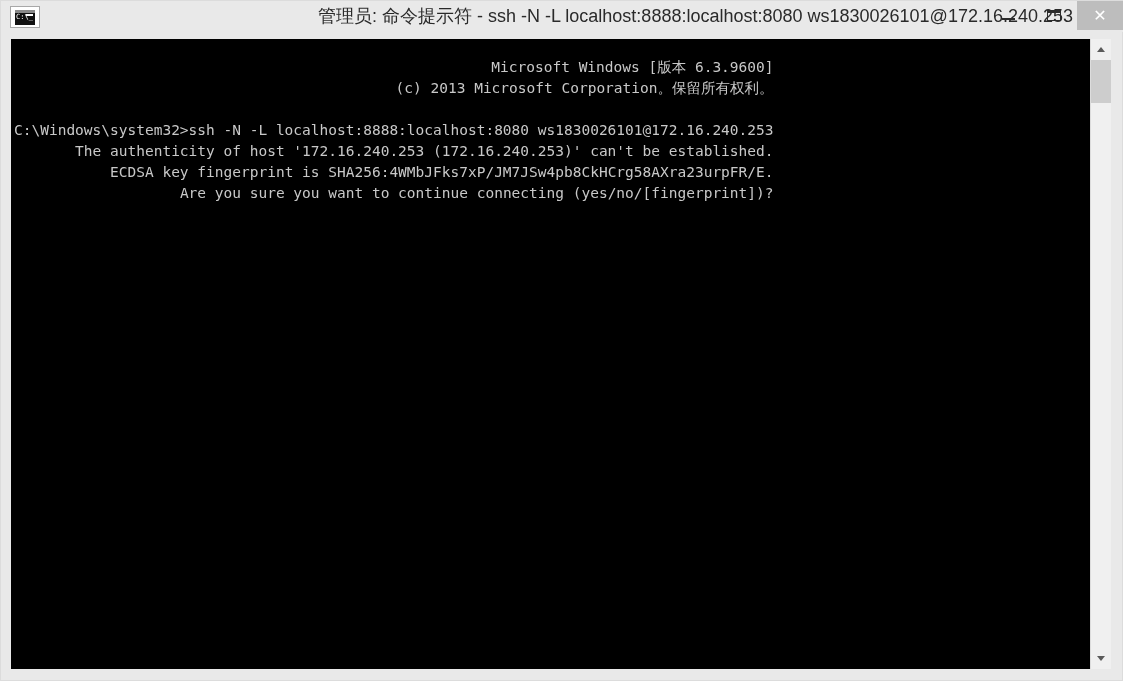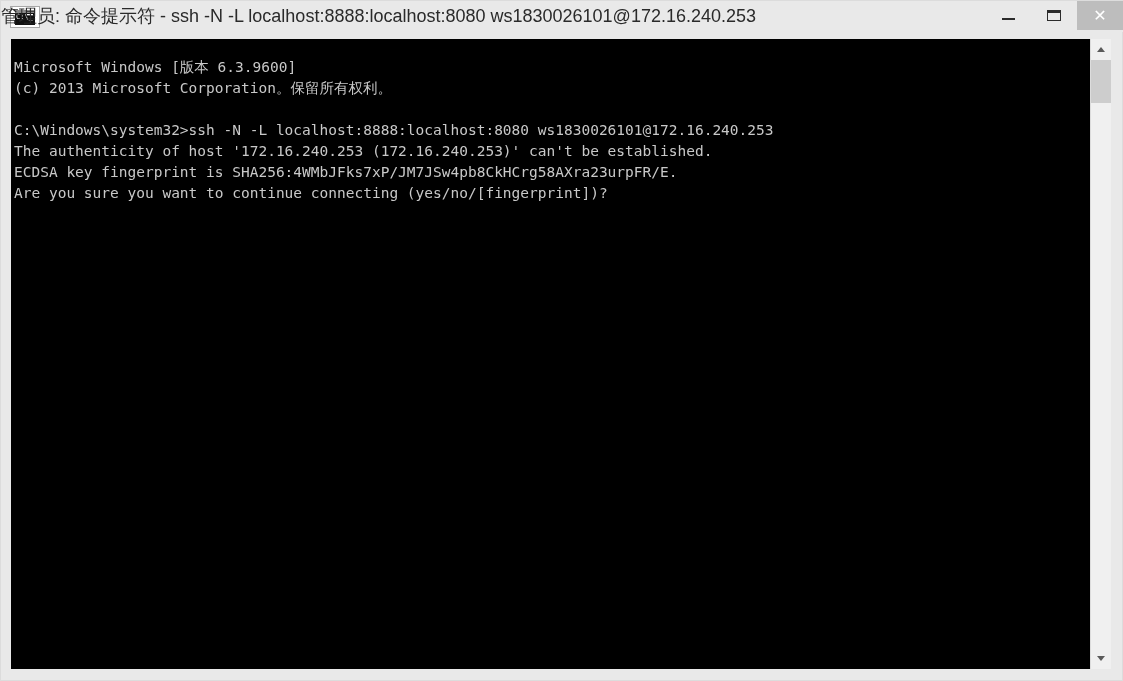--- a/index.html
+++ b/index.html
@@ -77,21 +77,21 @@
     background: #ffffff;
   }
 
   .title-text {
     position: absolute;
     left: 0;
     top: 0;
     width: 1123px;
     height: 31px;
     line-height: 31px;
-    text-align: left;
+    text-align: right;
     font-family: "Liberation Sans", "DejaVu Sans", sans-serif;
     font-size: 18px;
     color: #2a2a2a;
     white-space: nowrap;
     overflow: hidden;
     letter-spacing: 0px;
     padding-right: 51px;
     box-sizing: border-box;
   }
 
@@ -151,20 +151,21 @@
   .console-text {
     position: absolute;
     left: 3px;
     top: 3px;
     font-family: "DejaVu Sans Mono", "Liberation Mono", monospace;
     font-size: 14.5px;
     line-height: 21px;
     color: #c8c8c8;
     white-space: pre;
     letter-spacing: 0px;
+    text-align: right;
   }
 
   
   .scrollbar {
     position: absolute;
     left: 1089px;
     top: 38px;
     width: 21px;
     height: 630px;
     background: #f0f0f0;

